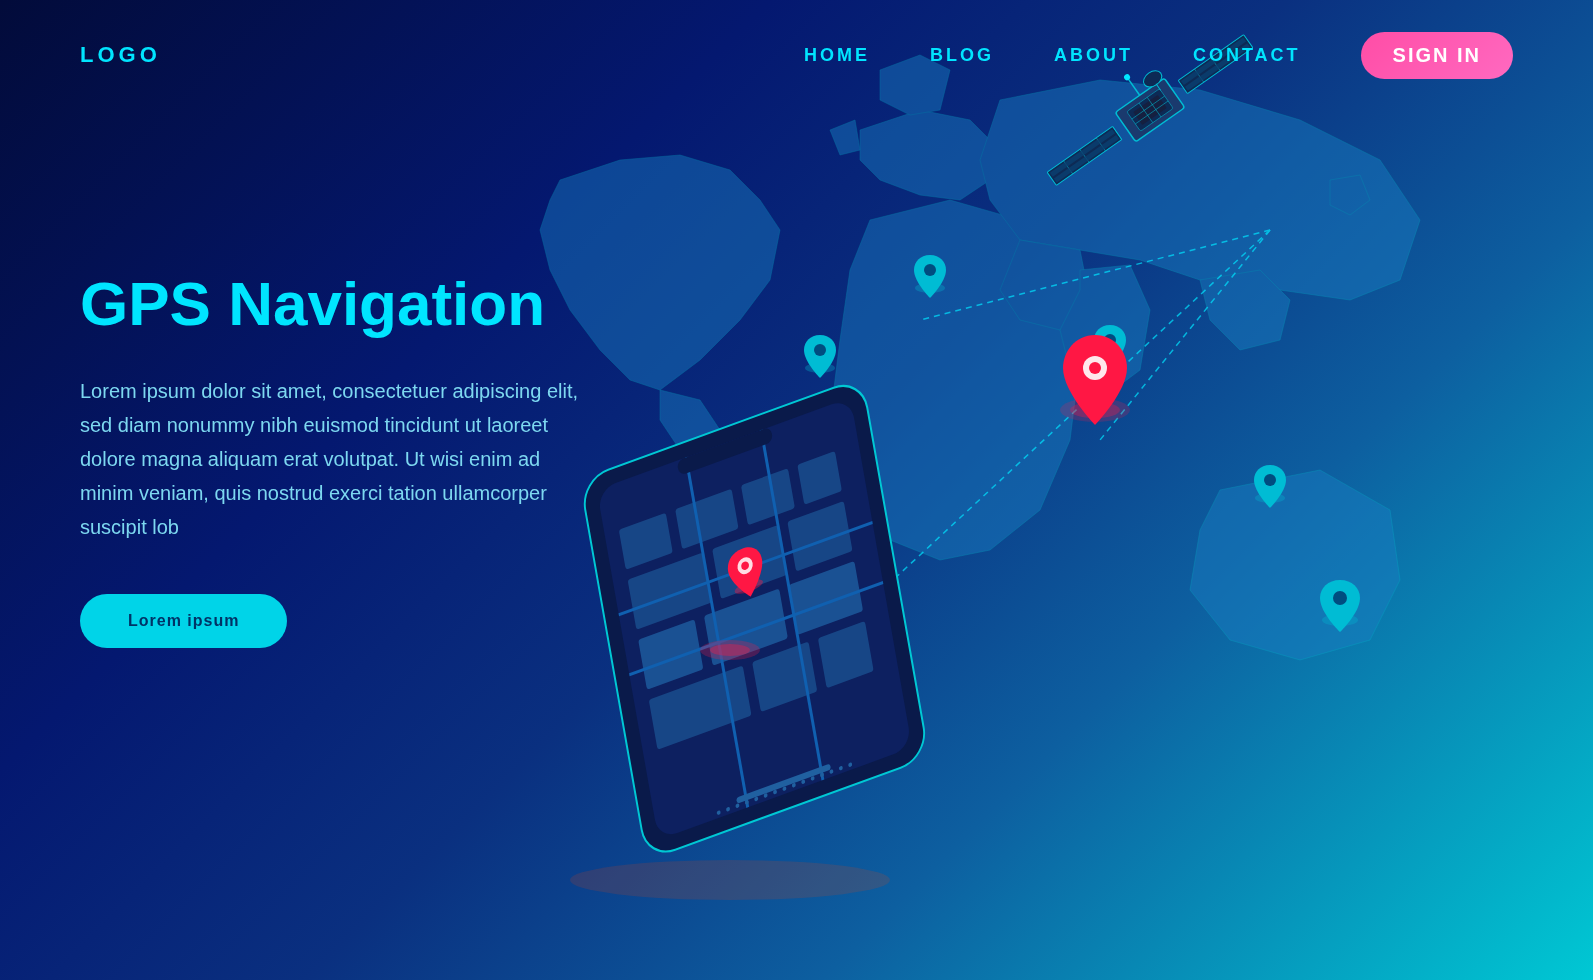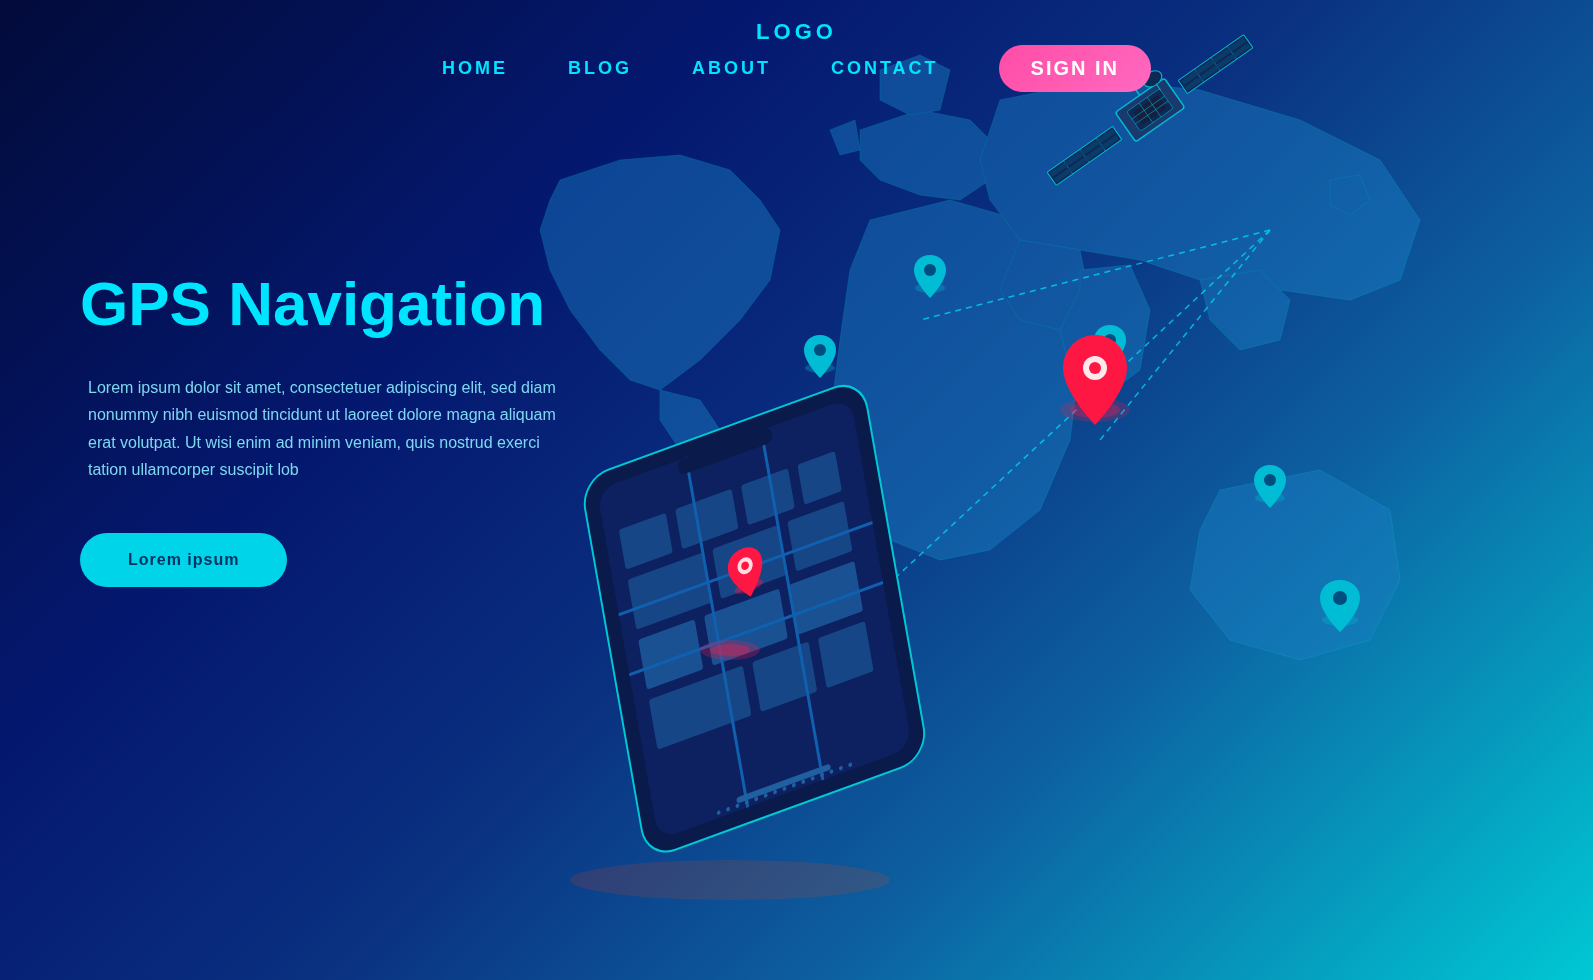--- a/index.html
+++ b/index.html
@@ -12,24 +12,23 @@
       position: relative;
     }
 
     
     nav {
       position: absolute;
       top: 0; left: 0; right: 0;
       height: 110px;
       display: flex;
       align-items: center;
-      justify-content: center;
+      justify-content: space-between;
       padding: 0 80px;
       z-index: 10;
-      flex-direction: column;
     }
     .nav-logo {
       color: #00e5ff;
       font-size: 22px;
       font-weight: bold;
       letter-spacing: 4px;
       text-transform: uppercase;
     }
     .nav-links {
       display: flex;
@@ -68,24 +67,23 @@
     }
     .hero-title {
       color: #00e5ff;
       font-size: 62px;
       font-weight: bold;
       line-height: 1.1;
       margin-bottom: 36px;
     }
     .hero-desc {
       color: #7dd8f0;
-      font-size: 16px;
+      font-size: 20px;
       line-height: 1.7;
       margin-bottom: 50px;
-      margin-left: 8px;
     }
     .hero-btn {
       background: #00d4e8;
       color: #003366;
       font-size: 16px;
       font-weight: bold;
       padding: 18px 48px;
       border-radius: 40px;
       border: none;
       cursor: pointer;

